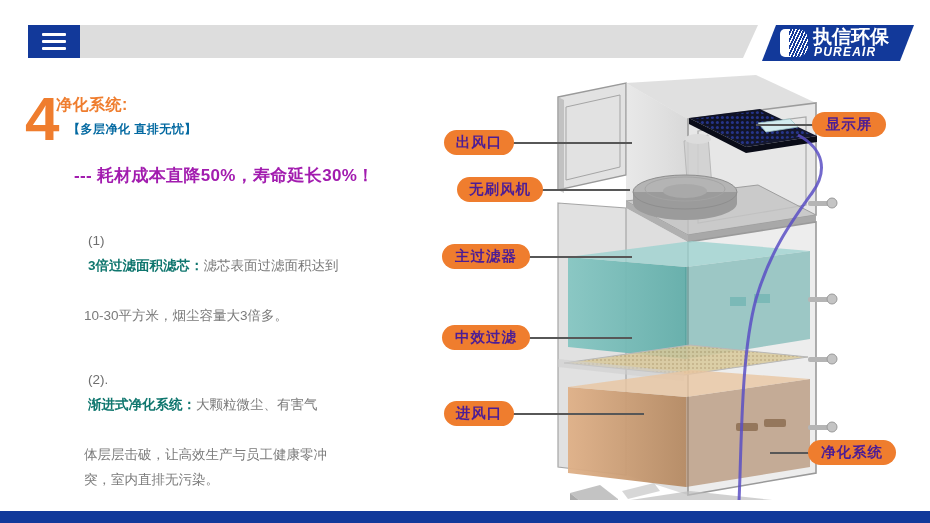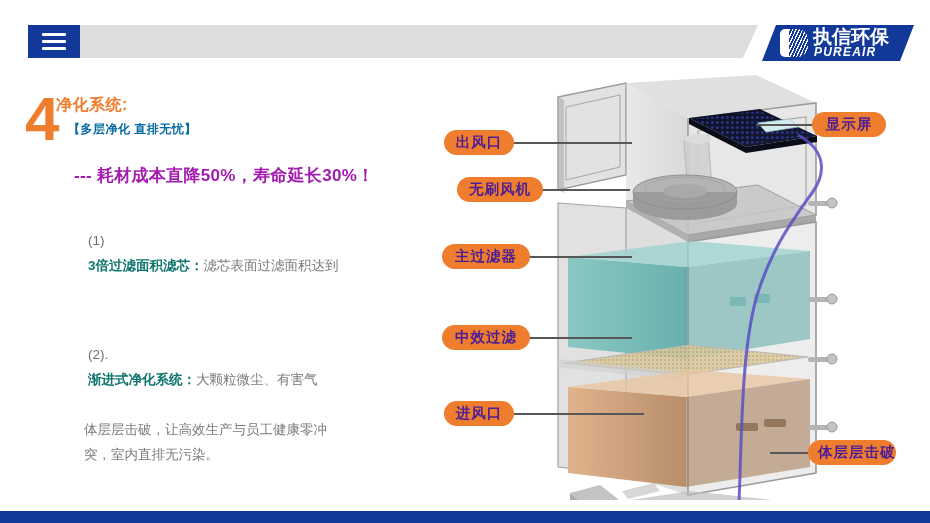--- a/index.html
+++ b/index.html
@@ -135,20 +135,21 @@
   <div class="head-dark1">【多层净化 直排无忧】</div>
   <div class="head-dark2">--- 耗材成本直降50%，寿命延长30%！</div>
 
   <div class="bullets">
 
     <div class="bullet">
       <span class="bullet-line">
         <span class="idx">(1)</span>
         <span class="bold">3倍过滤面积滤芯：</span><span>滤芯表面过滤面积达到</span>
       </span>
+      <span class="bullet-line indent">10-30平方米，烟尘容量大3倍多。</span>
     </div>
 
     <div class="bullet">
       <span class="bullet-line">
         <span class="idx">(2).</span>
         <span class="bold">渐进式净化系统：</span><span>大颗粒微尘、有害气</span>
       </span>
       <span class="bullet-line indent">体层层击破，让高效生产与员工健康零冲</span>
       <span class="bullet-line indent">突，室内直排无污染。</span>
     </div>
@@ -340,19 +341,19 @@
     <div class="conn" style="left:316px;top:49px;width:62px;"></div>
     <div class="conn" style="left:330px;top:377px;width:42px;"></div>
 
     <div class="pill" style="left:4px;top:55px;width:70px;">出风口</div>
     <div class="pill" style="left:17px;top:102px;width:86px;">无刷风机</div>
     <div class="pill" style="left:2px;top:169px;width:88px;">主过滤器</div>
     <div class="pill" style="left:2px;top:250px;width:88px;">中效过滤</div>
     <div class="pill" style="left:4px;top:326px;width:70px;">进风口</div>
 
     <div class="pill" style="left:372px;top:37px;width:74px;">显示屏</div>
-    <div class="pill" style="left:368px;top:365px;width:88px;">体层层击破</div>
+    <div class="pill" style="left:368px;top:365px;width:88px;">净化系统</div>
 
   </div>
 
   <div class="footer-bar"></div>
 
 </div>
 
 </body></html>

